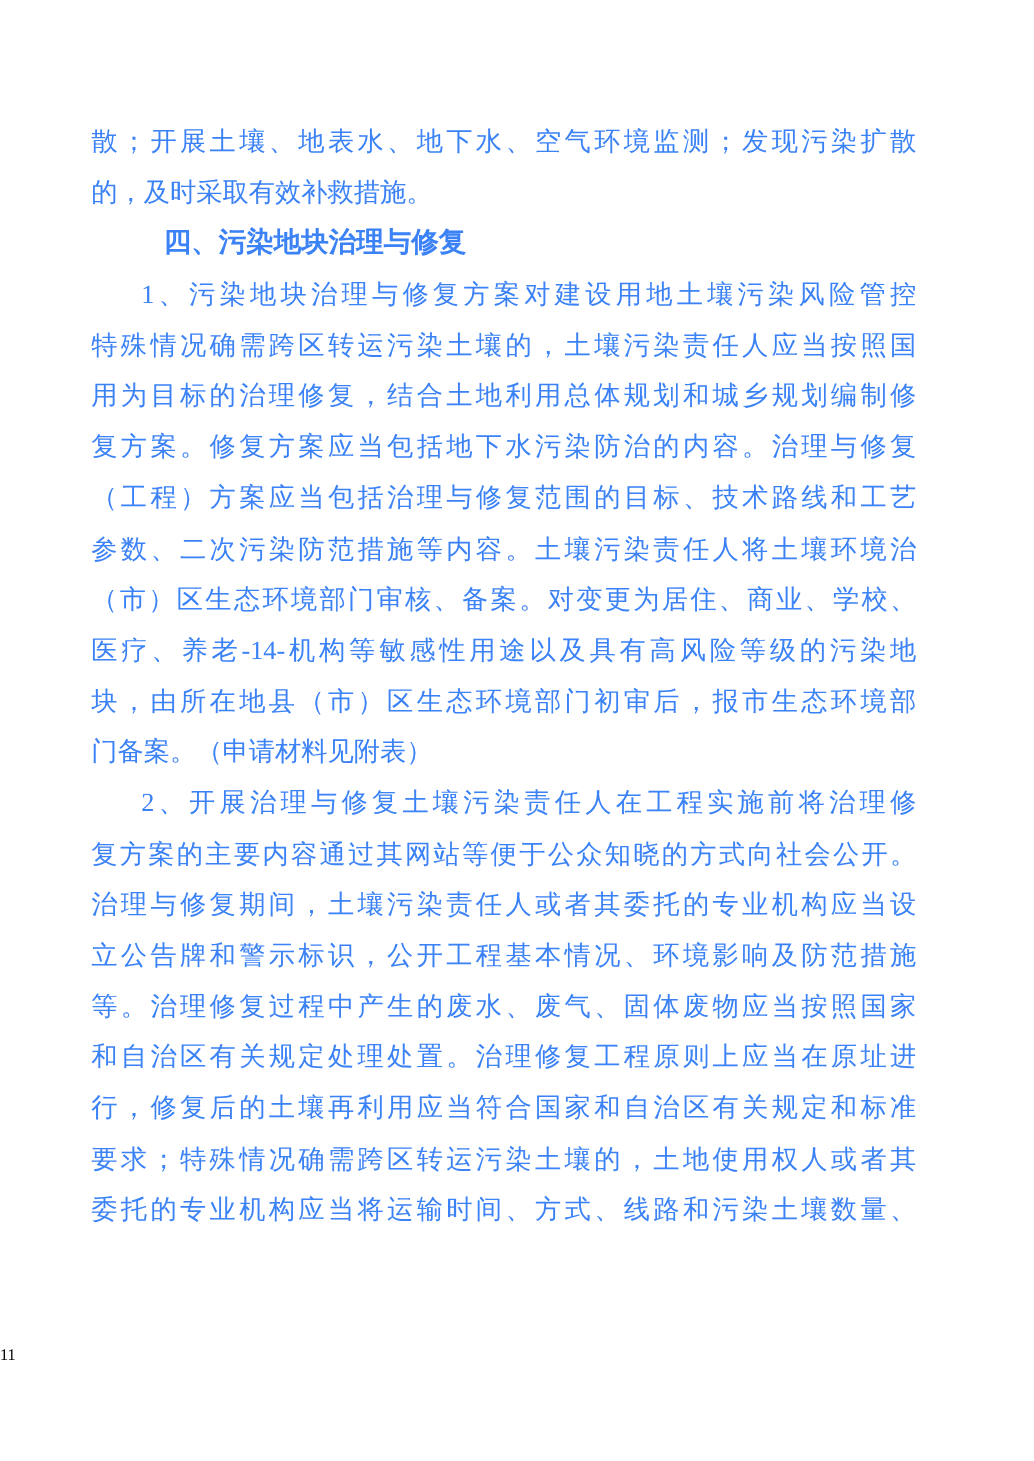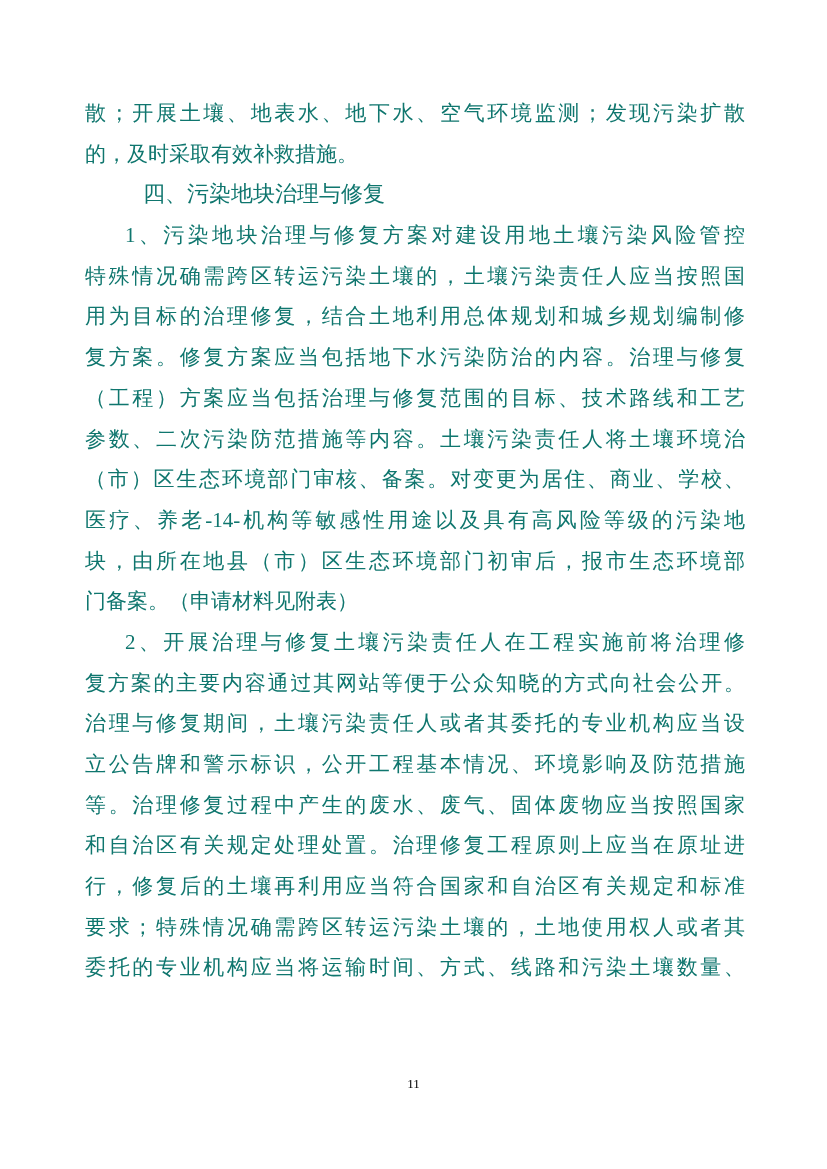--- a/index.html
+++ b/index.html
@@ -10,55 +10,54 @@
   .page {
     position: relative;
     width: 827px;
     height: 1169px;
     background: #ffffff;
     overflow: hidden;
     color: #000000;
   }
   .text-block {
     position: absolute;
-    left: 85px;
+    left: 73px;
     top: 93px;
     width: 660px;
     font-family: "Liberation Serif", "DejaVu Serif", serif;
     font-size: 21px;
     line-height: 40.7px;
-    color: #0f766e;
+    color: #3b82f6;
   }
   .line {
     text-align: justify;
     text-align-last: justify;
     height: 40.7px;
     overflow: hidden;
   }
   .line.plain {
     text-align: left;
     text-align-last: left;
   }
   .line.heading {
     text-align: center;
     text-align-last: left;
-    font-weight: 400;
+    font-weight: 700;
     padding-left: 58px;
     font-size: 22px;
     font-family: "Liberation Sans", "DejaVu Sans", sans-serif;
   }
   .line.indent-justify {
     padding-left: 40px;
   }
   .page-number {
     position: absolute;
     left: 0;
     top: 1076px;
     width: 100%;
-    text-align: center;
     font-family: "Liberation Serif", "DejaVu Serif", serif;
     font-size: 13px;
     color: #000000;
   }
 </style>
 </head>
 <body>
 
 <div class="page">
   <div class="text-block" id="lines-container">

